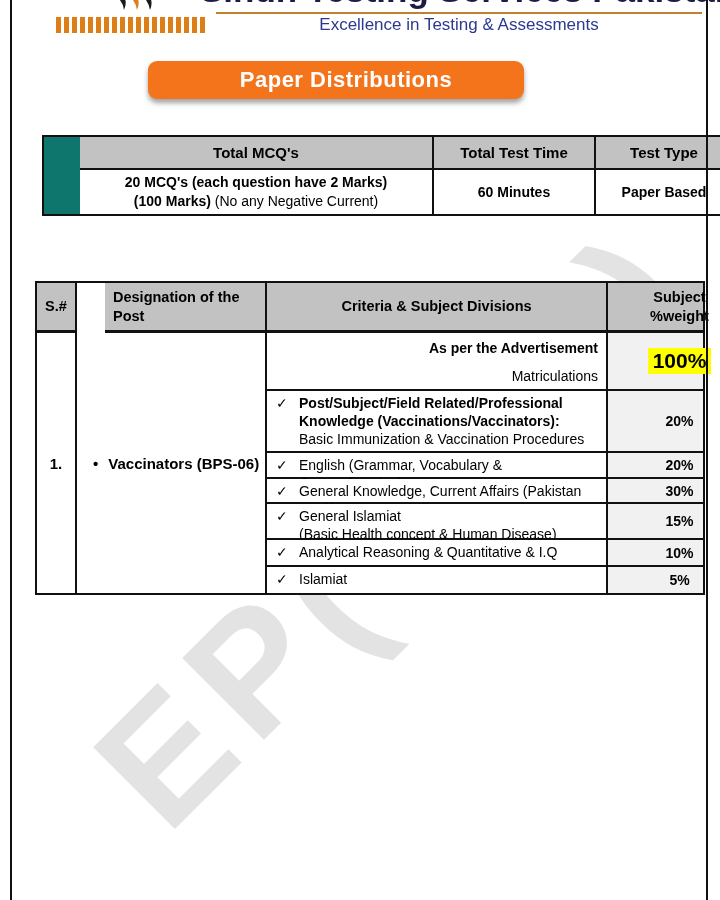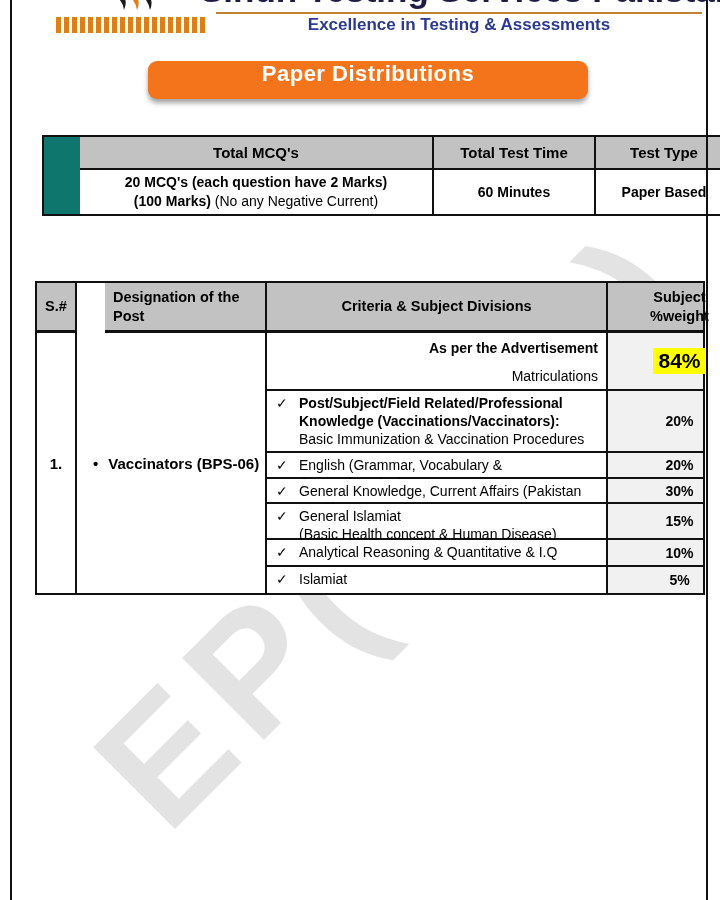--- a/index.html
+++ b/index.html
@@ -23,33 +23,33 @@
   .org-title{
     position:absolute;left:200px;top:-30px;width:510px;text-align:center;
     font-size:35px;font-weight:bold;color:#1c1c44;white-space:nowrap;z-index:2;
   }
   .title-rule{
     position:absolute;left:216px;top:12px;width:486px;height:2px;
     background:#c08130;z-index:2;
   }
   .tagline{
     position:absolute;left:216px;top:15px;width:486px;text-align:center;
-    font-size:17px;font-weight:bold;color:#2b3990;z-index:2;
+    font-size:17px;font-weight:normal;color:#2b3990;z-index:2;
   }
   .logo{position:absolute;left:56px;top:0;width:150px;height:34px;z-index:2;}
   .logo .swoosh{position:absolute;left:30px;top:-2px;width:96px;height:15px;overflow:hidden;}
   .logo .bars{
     position:absolute;left:0;top:17px;width:150px;height:16px;
     background:repeating-linear-gradient(90deg,#dd7e17 0px,#dd7e17 5px,transparent 5px,transparent 8px);
   }
   
   .banner{
-    position:absolute;left:148px;top:61px;width:440px;height:38px;z-index:2;
+    position:absolute;left:148px;top:61px;width:356px;height:38px;z-index:2;
     background:#f4741c;border-radius:9px;box-shadow:0 4px 5px rgba(90,90,90,.55);
-    display:flex;justify-content:center;
+    display:flex;align-items:center;justify-content:center;padding-left:20px;
   }
   .banner span{font-size:22px;font-weight:bold;color:#fff;letter-spacing:.5px;}
   
   .t1{
     position:absolute;left:42px;top:135px;z-index:2;
     display:grid;grid-template-columns:354px 162px 136px;grid-template-rows:33px 44px;
     border:2.5px solid #111;background:#0f766e;padding-left:36px;
   }
   .t1 .cell{border-right:2px solid #111;border-bottom:2px solid #111;
     display:flex;align-items:center;justify-content:center;flex-direction:column;
@@ -140,21 +140,21 @@
     <div class="c desig lastrow">
       <span>•</span>
       <span>Vaccinators (BPS-06)</span>
     </div>
 
     <div class="c crit centered">
       <div class="b">As per the Advertisement</div>
       <div class="mat">Matriculations</div>
     </div>
     <div class="c wt lastcol">
-      <span class="hl">84%</span>
+      <span class="hl">100%</span>
     </div>
 
     <div class="c crit">
       <span class="check">✓</span>
       <span class="b">Post/Subject/Field Related/Professional Knowledge (Vaccinations/Vaccinators):</span>
       <div>Basic Immunization &amp; Vaccination Procedures</div>
     </div>
     <div class="c wt lastcol">20%</div>
 
     <div class="c crit">

